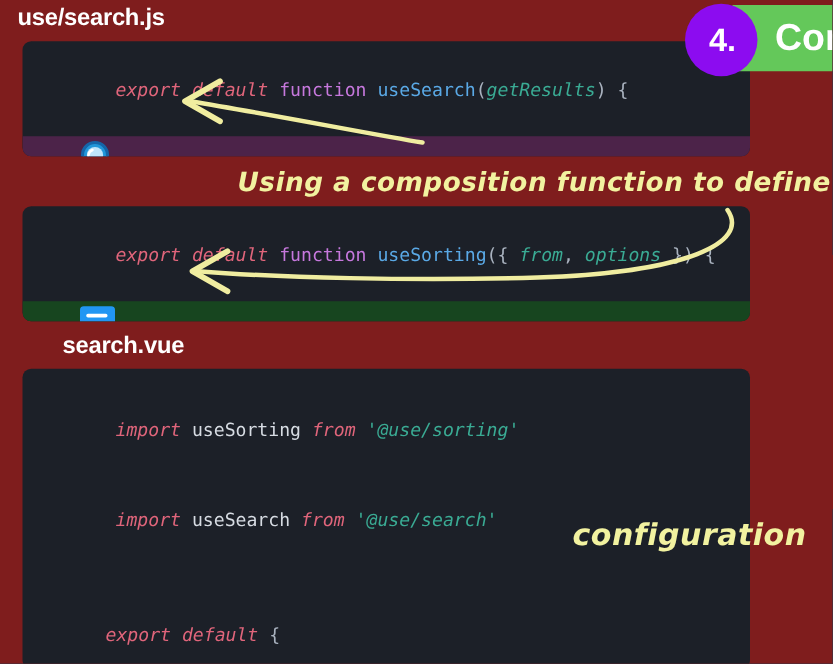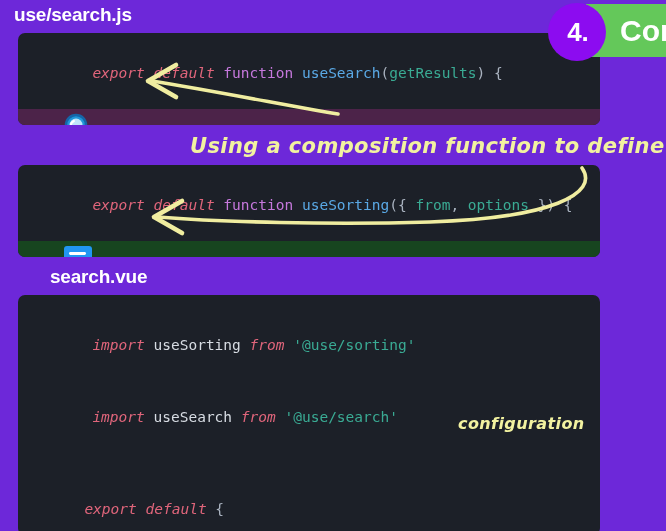--- a/index.html
+++ b/index.html
@@ -5,21 +5,21 @@
   * { box-sizing: border-box; margin: 0; padding: 0; }
   html, body {
     width: 666px; height: 531px;
     background: #2d3b4e;
     font-family: "Liberation Sans", sans-serif;
     overflow: hidden;
   }
   .slide {
     position: relative;
     width: 666px; height: 531px;
-    background: #6d28d9;
+    background: #7f1d1d;
     overflow: hidden;
   }
 
   
   .step-bar {
     position: absolute;
     top: 4px; left: 586px;
     width: 140px; height: 53px;
     background: #64c85a;
     display: flex;
@@ -73,21 +73,21 @@
   }
   .code-line { white-space: pre; padding-left: 22px; }
   .row-hl-purple { background: #4c2349; }
   .row-hl-green  { background: #17451f; }
   .row-tall { height: 46px; display: flex; align-items: center; }
 
   
   .k   { color: #e0657b; font-style: italic; }   
   .fn  { color: #c678dd; }   
   .id  { color: #5aa9e6; }   
-  .str { color: #3aab94; }   
+  .str { color: #3aab94; font-style: italic; }   
   .p   { color: #a9b2bf; }   
   .w   { color: #d7dce3; }   
 
   
   .hand {
     font-family: "DejaVu Sans", sans-serif;
     color: #f2f2a0;
     font-style: italic;
     font-weight: 600;
     letter-spacing: 0.4px;
@@ -177,21 +177,21 @@
     </div>
 
     <div style="height:20px;"></div>
 
     <div class="code-line" style="padding-left:14px;">
       <span class="k">export</span><span class="p"> </span><span class="k">default</span><span class="p"> {</span>
     </div>
 
   </div>
 
-  <div class="abs hand" style="left:458px; top:414px; font-size:16px;">configuration</div>
+  <div class="abs hand" style="left:458px; top:414px; font-size:24px;">configuration</div>
 
   <div class="step-bar">
     <span class="step-bar-label">Composition API</span>
   </div>
   <div class="step-circle">
     <span class="step-circle-num">4.</span>
   </div>
 
 </div>
 

